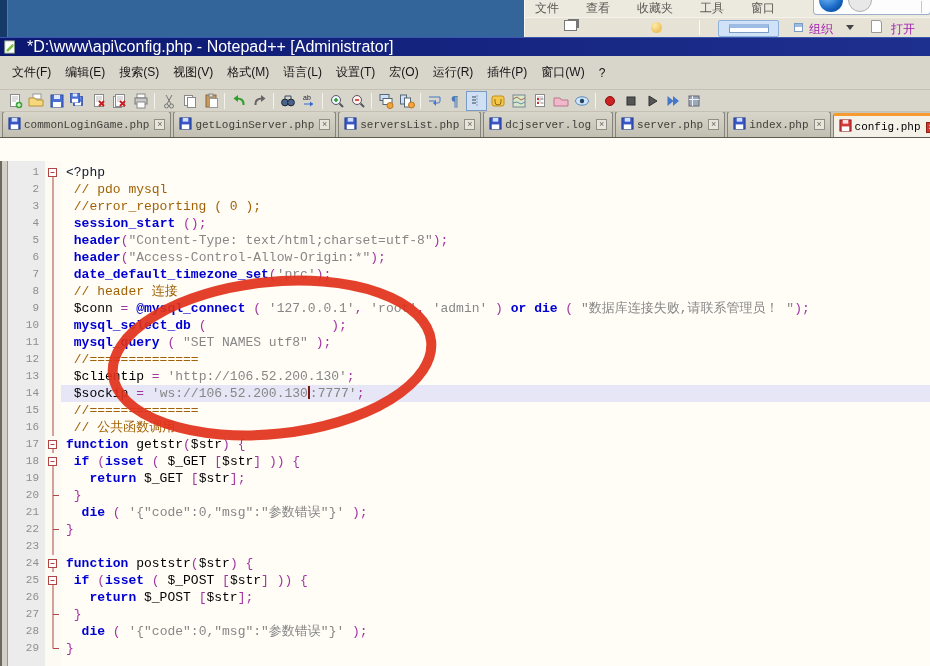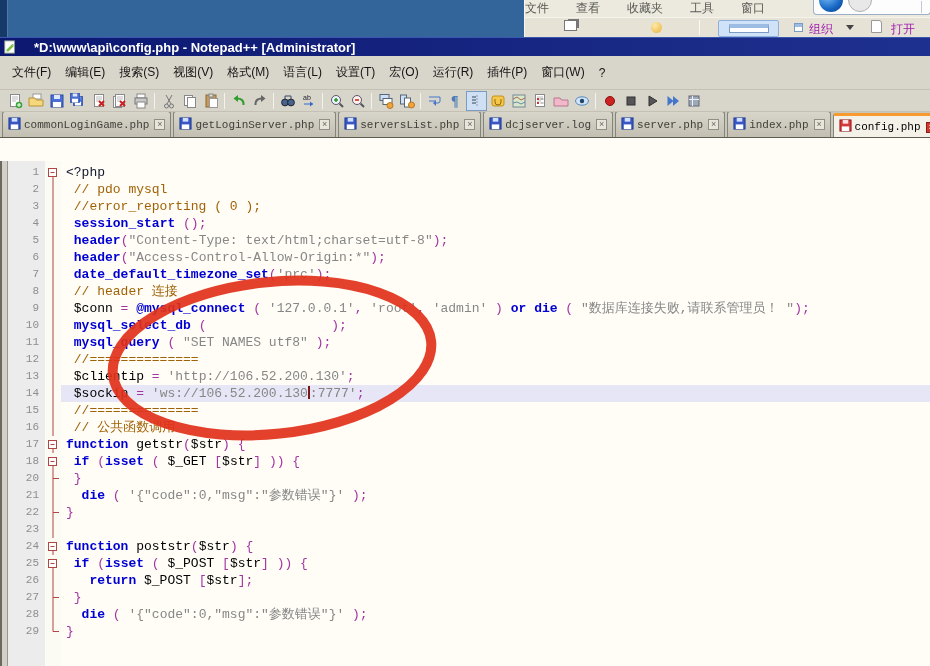--- a/index.html
+++ b/index.html
@@ -4,21 +4,21 @@
 <style>
   *{box-sizing:border-box;margin:0;padding:0}
   html,body{background:#888}
   .screen{position:relative;width:930px;height:666px;overflow:hidden;background:#fffdf6;
     font-family:"Liberation Sans","DejaVu Sans",sans-serif;}
 
   
   .topstrip{position:absolute;left:0;top:0;width:930px;height:37px;background:#33659b}
   .leftedge{position:absolute;left:0;top:0;width:8px;height:37px;background:#163a68;border-right:1px solid #4d79ab}
   .explorer{position:absolute;left:524px;top:0;width:406px;height:37px;background:#eceadf;border-left:1px solid #f8f6ee}
-  .exp-menu{display:flex;gap:27px;height:17px;align-items:center;font-size:12px;color:#5a5a55}
+  .exp-menu{display:flex;gap:27px;padding-left:10px;height:17px;align-items:center;font-size:12px;color:#5a5a55}
   .exp-tools{position:absolute;top:17px;left:0;right:0;height:20px;background:#e6e3d6;border-top:1px solid #f5f3ea;font-size:12px;color:#222}
   .exp-tools>*{position:absolute;top:2px}
   .win-restore{left:39px;width:13px;height:11px;border:1px solid #777;background:#fff;box-shadow:3px -2px 0 -1px #777}
   .ydot{left:126px;top:4px;width:11px;height:11px;border-radius:50%;background:radial-gradient(circle at 35% 30%,#ffe9a8,#e8b33c)}
   .exp-sep{left:174px;width:1px;height:15px;background:#b5b2a6;border-right:1px solid #fbfaf4}
   .viewbtn{left:193px;width:61px;height:17px;background:#cfe2f8;border:1px solid #8fb0d8;border-radius:2px;display:flex;align-items:center;justify-content:center}
   .viewbtn i{display:block;width:40px;height:9px;background:#fff;border:1px solid #7a9cc4;border-top:4px solid #9cbce4}
   .view-ico{left:269px;width:9px;height:9px;top:5px;background:linear-gradient(#9cbce4 40%,#fff 40%);border:1px solid #7a9cc4}
   .lbl{font-size:12px;color:#a21caf}
   .organize{left:284px;top:3px}
@@ -27,21 +27,21 @@
   .openlbl{left:366px;top:3px}
   .sphere-panel{position:absolute;left:288px;top:0;width:118px;height:15px;background:#fdfdfd;border:1px solid #9db0c8;border-top:none;border-radius:0 0 4px 4px}
   .sphere{position:absolute;width:24px;height:24px;border-radius:50%;top:-12px}
   .sphere.blue{left:5px;background:radial-gradient(circle at 35% 30%,#7ec2ff,#1767c4 60%,#063a7e)}
   .sphere.gray{left:34px;background:#e8e8e8;border:1px solid #b0b0b0}
   .panel-div{position:absolute;right:8px;top:1px;width:1px;height:12px;background:#c2c8d4}
 
   
   .npp{position:absolute;left:0;top:37px;width:930px;height:629px}
   .titlebar{height:19px;background:linear-gradient(90deg,#0c1870,#1e308f);display:flex;align-items:center;padding-left:3px;border-top:1px solid #3a57b0}
-  .titlebar .title{color:#fff;font-weight:bold;font-size:13px;margin-left:17px;white-space:nowrap}
+  .titlebar .title{color:#fff;font-weight:normal;font-size:16px;margin-left:10px;white-space:nowrap}
   .menubar{height:34px;background:#d8d5ca;display:flex;align-items:center;padding-left:5px;font-size:12px;color:#141414;border-bottom:1px solid #c4c1b4}
   .mitem{padding:2px 7px}
   .toolbar{height:22px;background:#d8d5ca;display:flex;align-items:center;padding-left:4px;border-bottom:1px solid #c4c1b4}
   .tbtn{width:21px;height:20px;display:flex;align-items:center;justify-content:center;border:1px solid transparent}
   .tbtn.pressed{background:#cfe0f4;border:1px solid #7a9cc4}
   .tsep{width:1px;height:16px;background:#a9a69a;border-right:1px solid #f4f2ea;margin:0 3px}
 
   .tabbar{height:26px;background:#c9c6ba;display:flex;align-items:flex-end;padding-left:2px;border-bottom:1px solid #5c5c52;overflow:hidden}
   .tab{height:26px;display:flex;align-items:center;gap:3px;padding:0 5px;flex:0 0 auto;
     background:linear-gradient(#d8d5ca,#c2bfb2);border:1px solid #84847c;border-bottom:none;
@@ -546,20 +546,27 @@
           <div class="row">
             <span class="ln">18</span>
             <span class="fm"><svg width="16" height="17" stroke="#b24444" fill="none">
                 <line x1="8" y1="12.5" x2="8" y2="17"></line>
                 <rect x="3.5" y="4.5" width="8" height="8" fill="#fff"></rect>
                 <line x1="5.5" y1="8.5" x2="9.5" y2="8.5"></line>
               </svg></span>
             <span class="ct"><span class="v"> </span><span class="k">if</span><span class="o"> (</span><span class="k">isset</span><span class="o"> ( </span><span class="v">$_GET</span><span class="o"> [</span><span class="v">$str</span><span class="o">] )) {</span></span>
           </div>
           <div class="row">
+            <span class="ln">19</span>
+            <span class="fm"><svg width="16" height="17" stroke="#b24444" fill="none">
+                <line x1="8" y1="0" x2="8" y2="17"></line>
+              </svg></span>
+            <span class="ct"><span class="v">   </span><span class="k">return</span><span class="v"> $_GET</span><span class="o"> [</span><span class="v">$str</span><span class="o">];</span></span>
+          </div>
+          <div class="row">
             <span class="ln">20</span>
             <span class="fm"><svg width="16" height="17" stroke="#b24444" fill="none">
                 <line x1="8" y1="0" x2="8" y2="17"></line>
                 <line x1="8" y1="8.5" x2="14" y2="8.5"></line>
               </svg></span>
             <span class="ct"><span class="o"> }</span></span>
           </div>
           <div class="row">
             <span class="ln">21</span>
             <span class="fm"><svg width="16" height="17" stroke="#b24444" fill="none">

